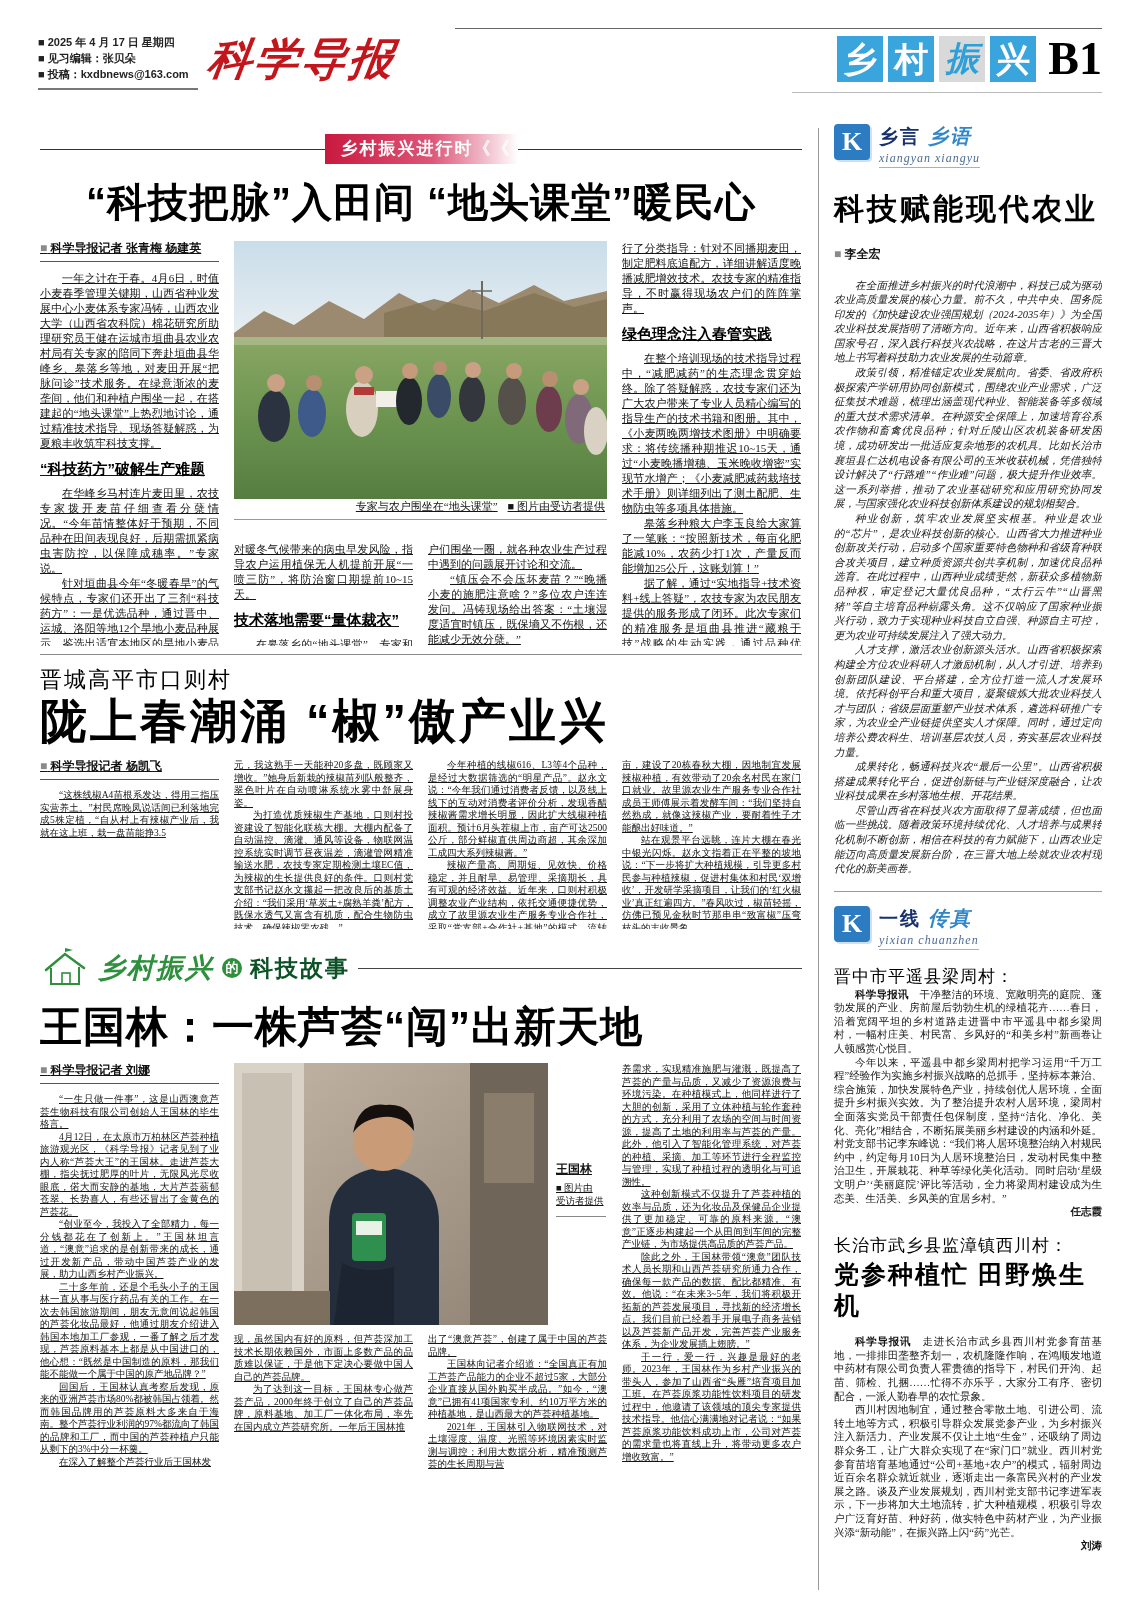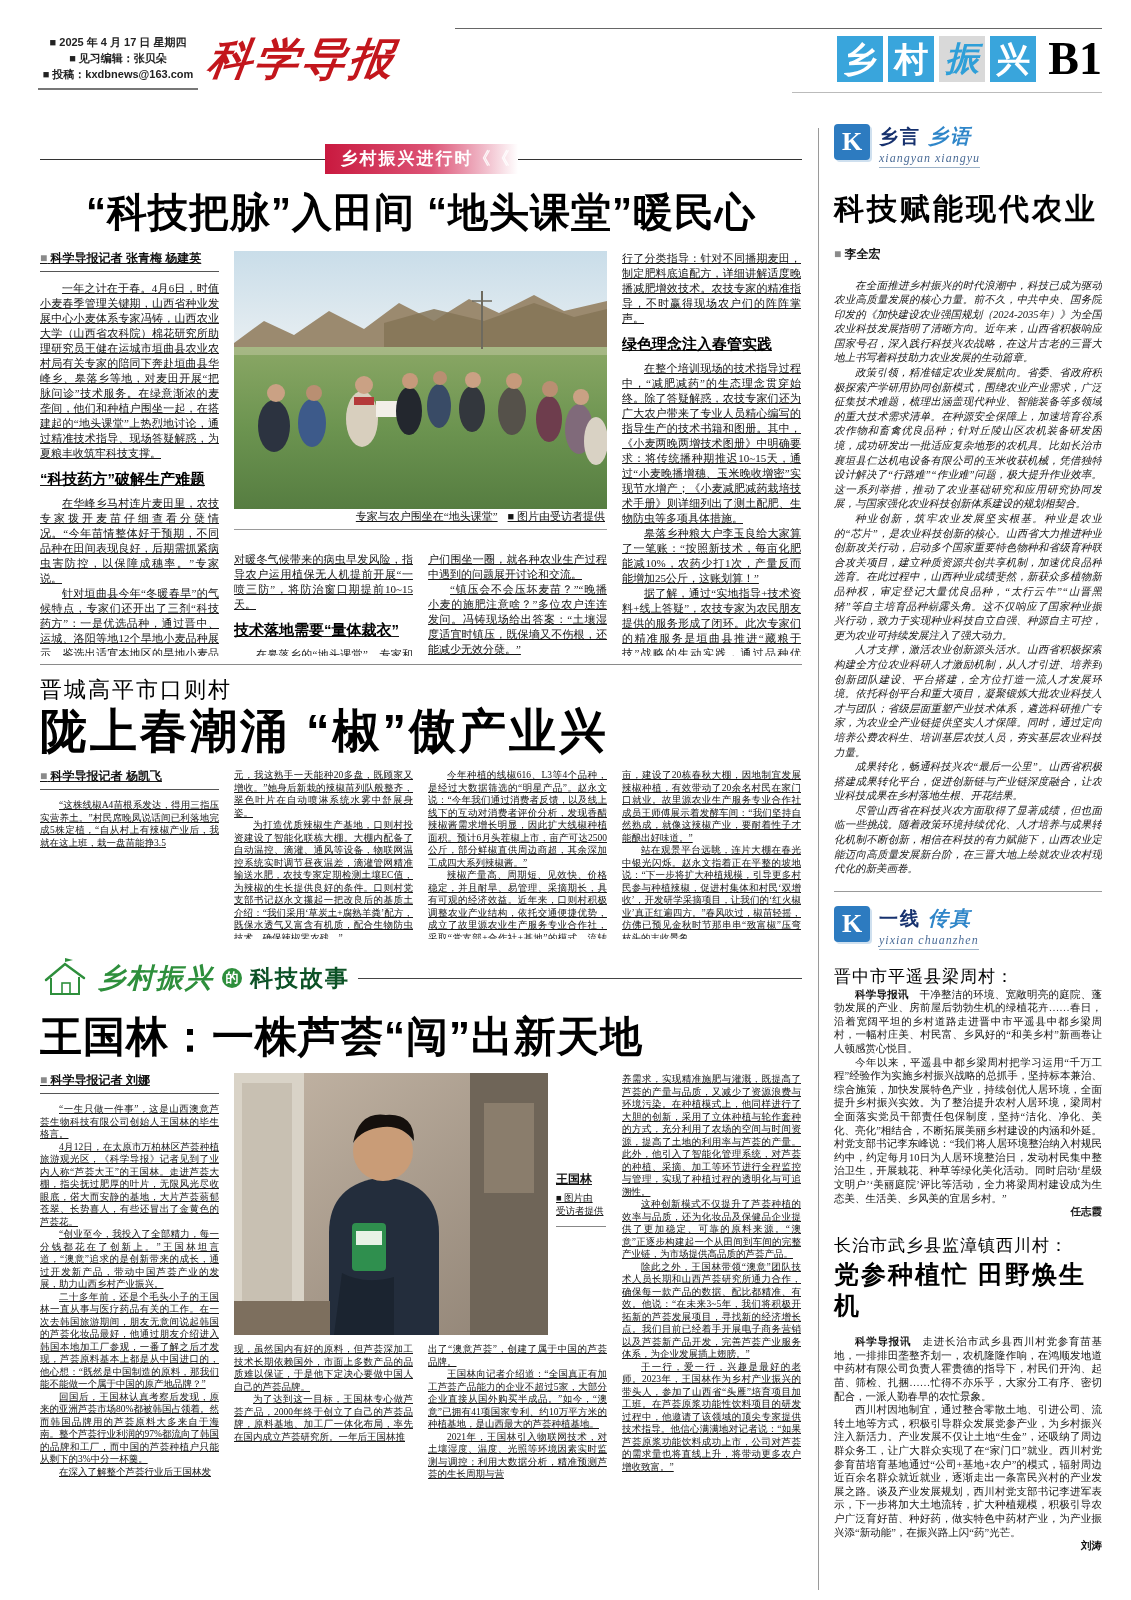--- a/index.html
+++ b/index.html
@@ -1,21 +1,21 @@
 <!DOCTYPE html>
 <html><head>
 <meta charset="utf-8">
 <style>
   html,body{margin:0;padding:0;background:#e9e9e9;}
   #page{position:relative;width:1131px;height:1600px;margin:0 auto;background:#fff;overflow:hidden;
         font-family:"Liberation Serif",serif;color:#151515;}
   
   .hdr-meta{position:absolute;left:38px;top:34px;width:160px;font:bold 11px/16px "Liberation Sans",sans-serif;
             color:#222;border-bottom:2px solid #777;padding-bottom:6px;}
-  .hdr-meta div{white-space:nowrap;text-align:center;}
+  .hdr-meta div{white-space:nowrap;}
   .masthead{position:absolute;left:208px;top:30px;font-family:"Liberation Serif",serif;font-style:italic;
             font-weight:bold;font-size:44px;color:#c3161c;transform:skewX(-8deg);letter-spacing:3px;}
   .hdr-topline{position:absolute;left:455px;top:28px;width:647px;border-top:1px solid #666;}
   .badge{position:absolute;right:29px;top:36px;display:flex;align-items:center;}
   .badge .sq{width:46px;height:46px;background:#39a5dc;color:#fff;text-align:center;
              font:bold 34px/46px "Liberation Sans",sans-serif;margin-left:5px;}
   .badge .sq.gray{background:#d9d9d9;color:#2f9fd8;font-family:"Liberation Serif",serif;font-style:italic;}
   .badge .pageno{font:bold 46px/46px "Liberation Serif",serif;color:#000;margin-left:12px;}
   .hdr-underline{position:absolute;right:29px;top:92px;width:310px;border-top:1px solid #bbb;}
   
@@ -28,21 +28,21 @@
   .bylinebox .blk{color:#8a8a8a;}
   .cols{display:flex;gap:15px;overflow:hidden;text-decoration:underline;}
   .col{width:179px;flex:none;overflow:hidden;}
   .colmid{width:373px;flex:none;overflow:hidden;}
   .bodytext p{margin:0;text-indent:2em;text-align:justify;}
   .bodytext p.cont{text-indent:0;}
   .bodytext .sub{font:bold 15px/1.25 "Liberation Sans",sans-serif;margin:9px 0 7px;color:#000;}
   .t-lg{font-size:11px;line-height:15px;}
   .t-sm{font-size:9.5px;line-height:12.5px;}
   
-  .banrow{display:flex;align-items:center;margin-top:18px;}
+  .banrow{display:flex;align-items:center;margin-top:8px;}
   .banrow .line{flex:1;border-top:1px solid #333;}
   .redban{background:linear-gradient(90deg,#c9193f,#dd5577 55%,#f0b9c8 82%,#ffffff);color:#fff;
           font:bold 17px/30px "Liberation Sans",sans-serif;padding:0 6px 0 16px;letter-spacing:2px;white-space:nowrap;}
   .redban .marks{font-weight:bold;opacity:.85;}
   .hl1{font:bold 40px/1.15 "Liberation Sans",sans-serif;text-align:center;letter-spacing:1px;margin:15px 0 16px;color:#000;}
   .photo1-wrap{margin-bottom:0;}
   .capt1{display:flex;justify-content:flex-end;gap:10px;font-size:11px;line-height:14px;
          padding:0 2px 6px;border-bottom:1px solid #999;margin-bottom:22px;align-items:flex-end;}
   .midcols{display:flex;gap:15px;}
   .midcols .col{width:179px;}

